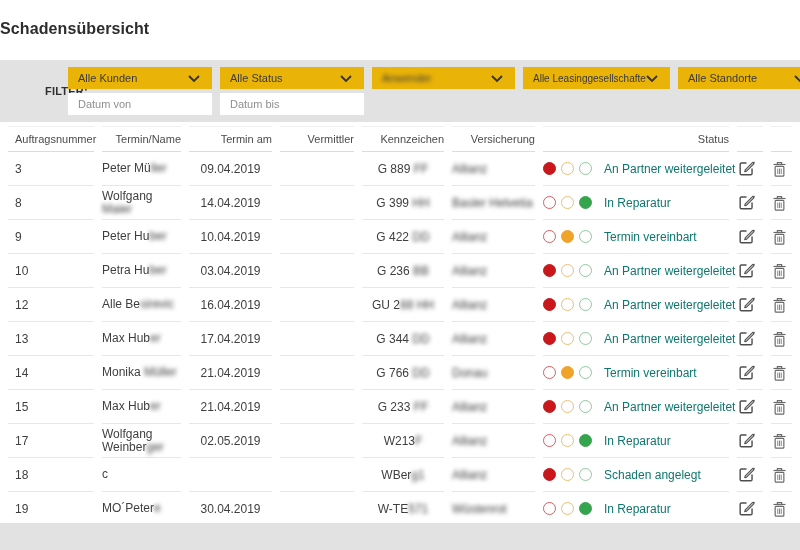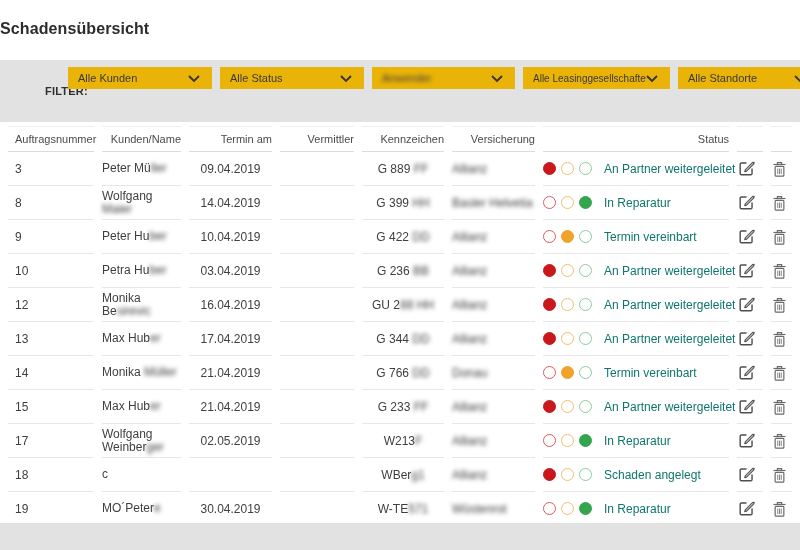--- a/index.html
+++ b/index.html
@@ -105,38 +105,42 @@
       <div class="dd w140">
         <span class="val">Alle Standorte</span>
         <span class="chev">
           <svg width="12" height="8" viewBox="0 0 12 8">
               <path d="M1 1 l5 5 5-5" fill="none" stroke="#333" stroke-width="1.8"></path>
             </svg>
         </span>
       </div>
     </div>
 
+    <div class="frow frow2">
+      <input class="txtinput" type="text" placeholder="Datum von" style="">
+      <input class="txtinput" type="text" placeholder="Datum bis" style="">
+    </div>
   </div>
 
   <table class="claims">
     <colgroup>
       <col class="c1">
         <col class="c2">
         <col class="c3">
         <col class="c4">
         <col class="c5">
       <col class="c6">
         <col class="c7">
         <col class="c8">
         <col class="c9">
     </colgroup>
     <thead>
       <tr>
         <th class="first">Auftragsnummer</th>
-        <th>Kunden/Name</th>
+        <th>Termin/Name</th>
         <th>Termin am</th>
         <th>Vermittler</th>
         <th>Kennzeichen</th>
         <th>Versicherung</th>
         <th>Status</th>
         <th></th>
         <th></th>
       </tr>
     </thead>
     <tbody id="claims-body">
@@ -287,21 +291,21 @@
               <path d="M8.2 6 V3.6 h5.6 V6"></path>
               <rect x="5.2" y="8.6" width="11.6" height="13" rx="1.2"></rect>
               <path d="M8.7 11.4 v7.4 M11 11.4 v7.4 M13.3 11.4 v7.4" stroke-width="1.1"></path>
             </svg>
           </span>
         </button>
       </td>
     </tr>
         <tr>
       <td class="first"><span class="c-id">12</span></td>
-      <td class="name-cell"><span class="c-name-clear">Monika Be</span><span class="c-name-blur blur">sirevic</span></td>
+      <td class="name-cell"><span class="c-name-clear">Alle Be</span><span class="c-name-blur blur">sirevic</span></td>
       <td class="date-cell"><span class="c-date">16.04.2019</span></td>
       <td><span class="c-verm"></span></td>
       <td class="plate-cell"><span class="c-plate-clear">GU 2</span><span class="c-plate-blur blur">88 HH</span></td>
       <td><span class="c-insurer blur">Allianz</span></td>
       <td>
         <span class="status-wrap">
           <span class="dot dot-red filled"></span>
           <span class="dot dot-orange"></span>
           <span class="dot dot-green"></span>
           <span class="status-label c-status-label">An Partner weitergeleitet</span>

